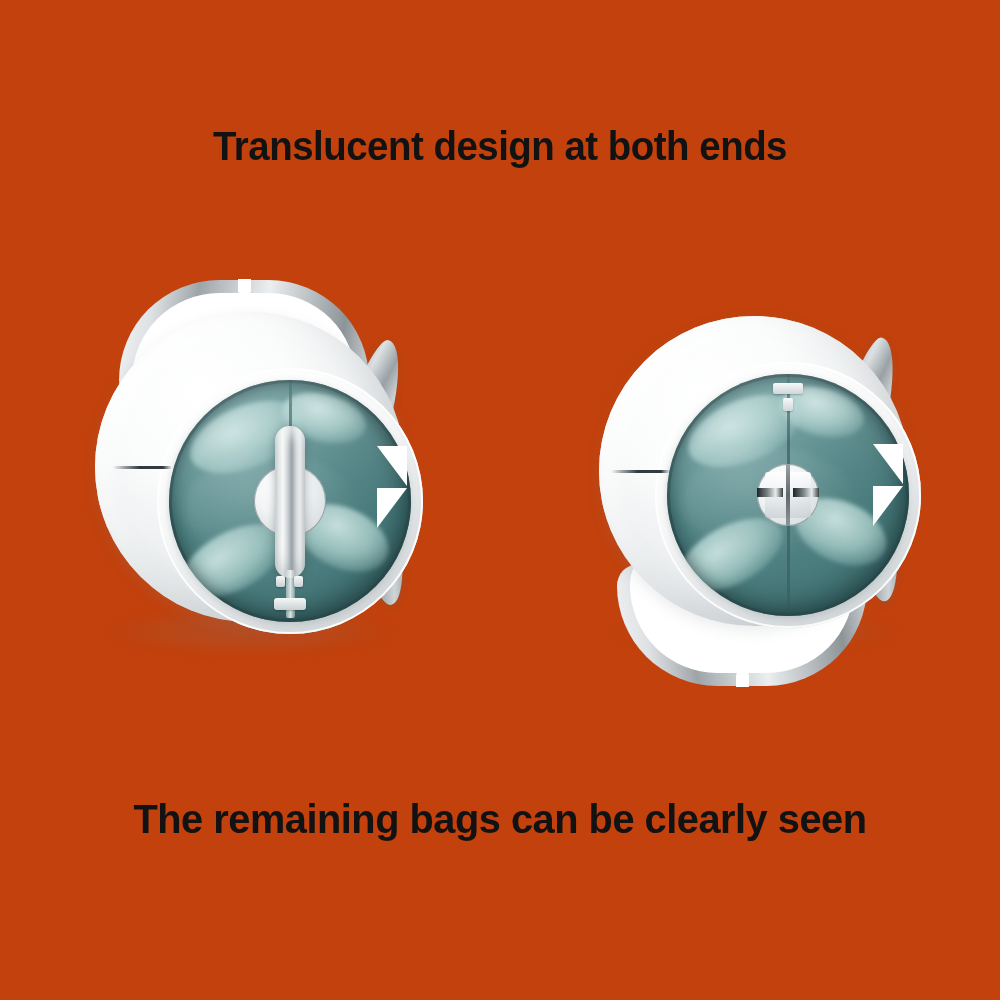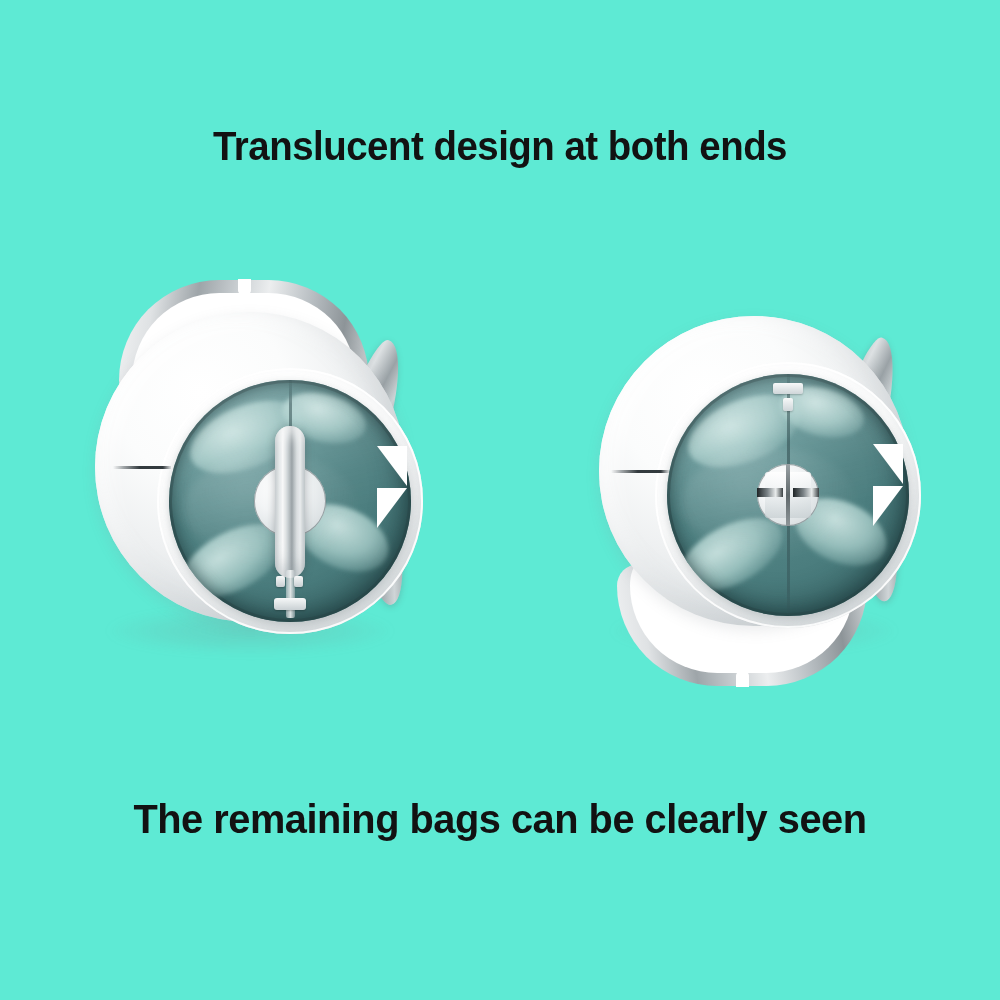--- a/index.html
+++ b/index.html
@@ -7,21 +7,21 @@
     padding: 0;
     background: #ffffff;
   }
   body {
     font-family: "Liberation Sans", sans-serif;
   }
   .page {
     position: relative;
     width: 1000px;
     height: 1000px;
-    background: #5eead4;
+    background: #c2410c;
     overflow: hidden;
   }
 
   
   .caption {
     position: absolute;
     left: 0;
     width: 1000px;
     text-align: center;
     color: #121212;

